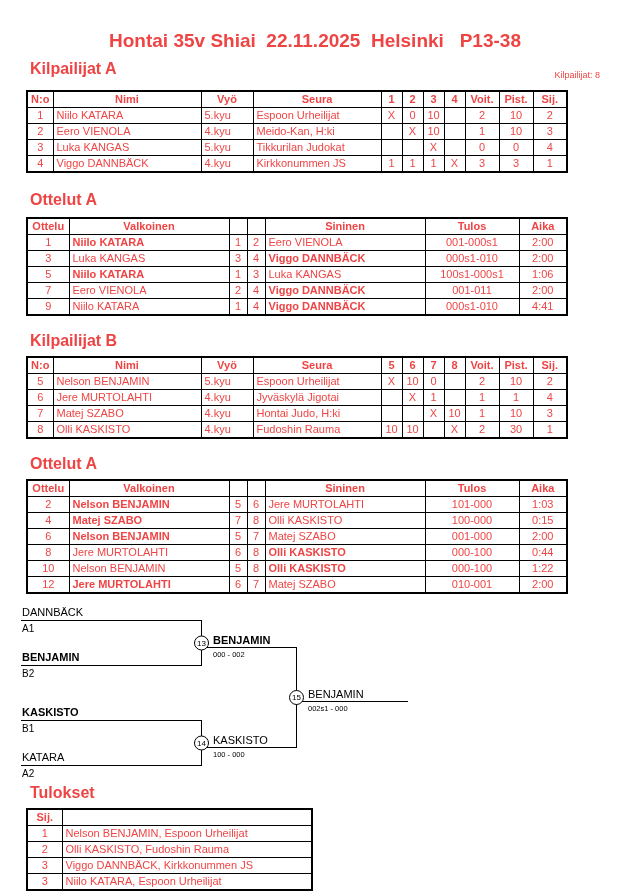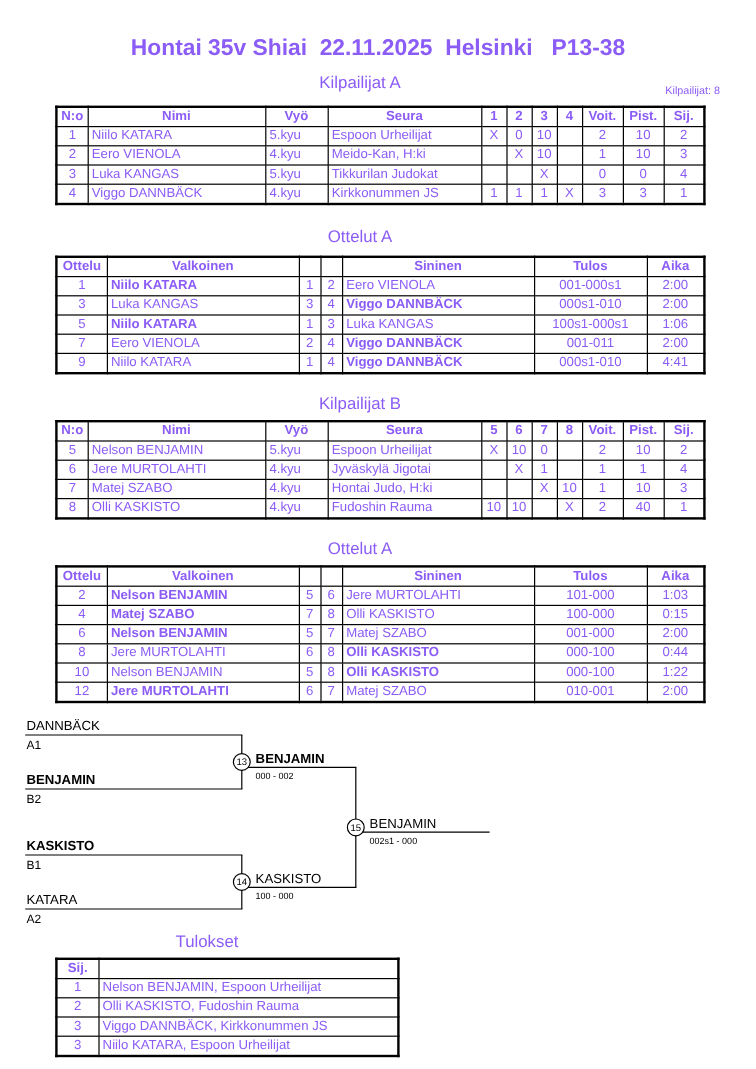--- a/index.html
+++ b/index.html
@@ -1,23 +1,23 @@
 <!DOCTYPE html>
 <html><head>
 <meta charset="utf-8">
 <style>
   html,body{margin:0;padding:0;background:#fff;}
   .page{position:relative;width:630px;height:891px;background:#fff;overflow:hidden;
-        font-family:"Liberation Sans","DejaVu Sans",sans-serif;color:#8b5cf6;}
+        font-family:"Liberation Sans","DejaVu Sans",sans-serif;color:#ef4444;}
   .title{padding-top:30px;text-align:center;font-size:19px;font-weight:bold;white-space:pre;}
-  .sec-head{width:540px;margin:0 0 0 30px;text-align:center;font-weight:normal;font-size:14px;}
+  .sec-head{width:540px;margin:0 0 0 30px;font-weight:bold;font-size:16px;}
   .sec-head.narrow{width:285px;}
   .mt8{margin-top:8px;} .mt16{margin-top:16px;} .mt18{margin-top:18px;}
   .count{position:absolute;top:70px;right:30px;font-size:9px;white-space:pre;}
-  table{border-collapse:collapse;table-layout:fixed;margin:6px 0 0 46px;border:2px solid #000;background:#fff;}
+  table{border-collapse:collapse;table-layout:fixed;margin:6px 0 0 26px;border:2px solid #000;background:#fff;}
   table.main{width:540px;} table.results{width:285px;}
   td,th{border:1px solid #000;font-size:11px;height:13px;padding:1px 3px;
         overflow:hidden;white-space:nowrap;line-height:13px;}
   th{font-weight:bold;text-align:center;}
   td{text-align:left;}
   .pool td:nth-child(1),.pool td:nth-child(n+5){text-align:center;}
   .matches td:nth-child(1),.matches td:nth-child(3),.matches td:nth-child(4),
   .matches td:nth-child(6),.matches td:nth-child(7){text-align:center;}
   .results td:nth-child(1){text-align:center;}
   .b{font-weight:bold;}
@@ -269,21 +269,21 @@
         <tr>
           <td>8</td>
           <td>Olli KASKISTO</td>
           <td>4.kyu</td>
           <td>Fudoshin Rauma</td>
           <td>10</td>
           <td>10</td>
           <td></td>
           <td>X</td>
           <td>2</td>
-          <td>40</td>
+          <td>30</td>
           <td>1</td>
         </tr>
       </tbody>
   </table>
 
   <div class="sec-head mt16">Ottelut A</div>
   <table class="main matches">
     <colgroup>
         <col style="width:42px">
         <col style="width:160px">

